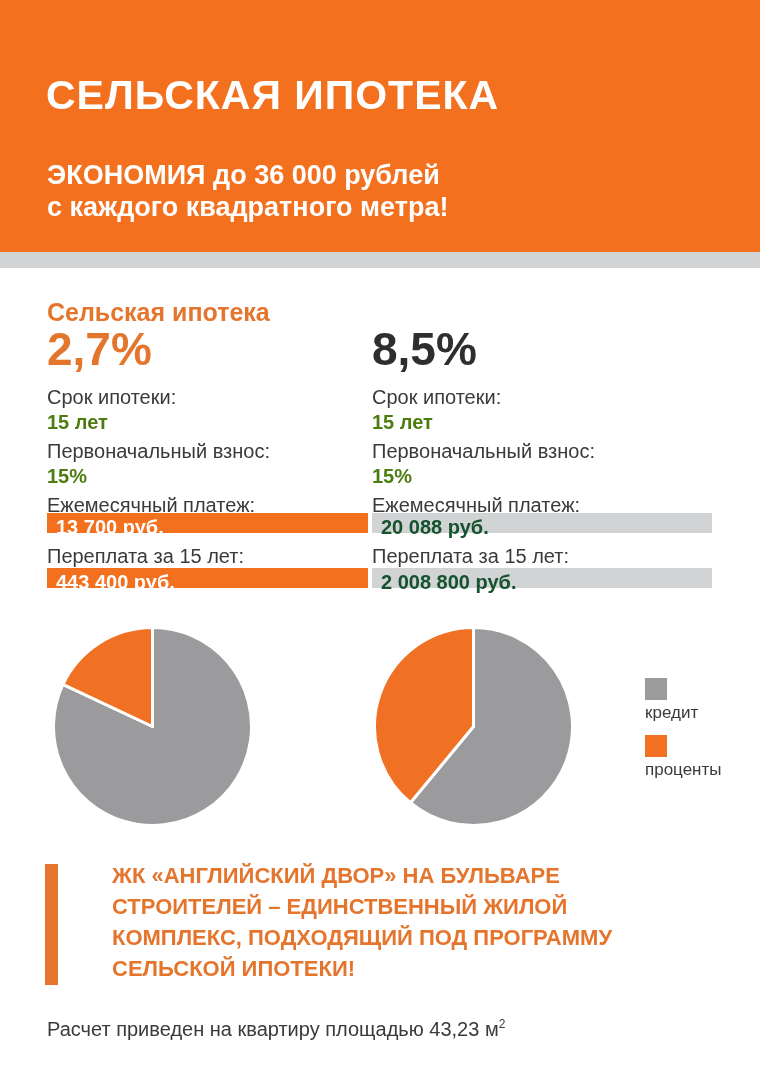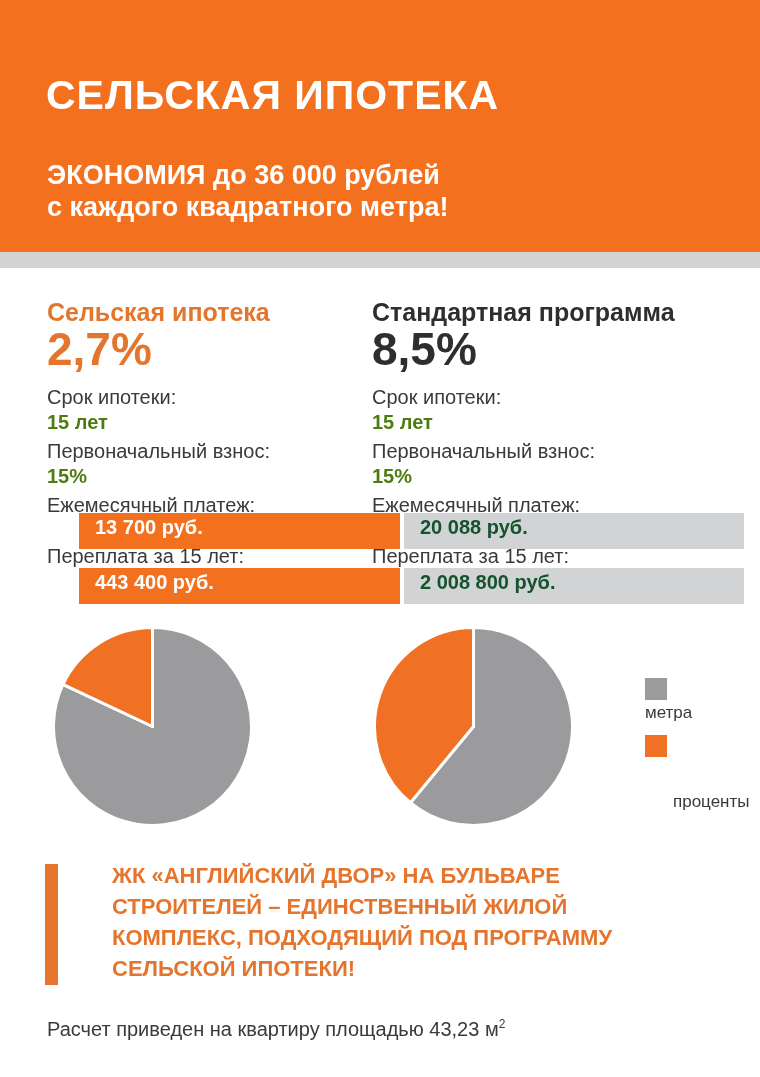--- a/index.html
+++ b/index.html
@@ -13,33 +13,33 @@
               color:#ffffff;line-height:32px;margin-top:28px;}
   .divider{position:absolute;left:0;top:252px;width:760px;height:16px;background:#d1d3d4;}
   
   .prog-name{position:absolute;top:298px;font-size:25px;font-weight:bold;white-space:nowrap;}
   .prog-rate{position:absolute;top:322px;font-size:46px;font-weight:bold;white-space:nowrap;}
   .orange-text{color:#e4752c;}
   .dark-text{color:#2e2e30;}
   .lbl{position:absolute;font-size:20px;color:#3a3a3c;white-space:nowrap;}
   .val{position:absolute;font-size:20px;font-weight:bold;color:#4d7c0f;white-space:nowrap;}
   .colL{left:47px;} .colR{left:372px;}
-  .bar{position:absolute;height:36px;line-height:28px;font-size:20px;font-weight:bold;
-       padding-left:16px;box-sizing:border-box;white-space:nowrap;margin-left:32px;}
+  .bar{position:absolute;height:20px;line-height:28px;font-size:20px;font-weight:bold;
+       padding-left:9px;box-sizing:border-box;white-space:nowrap;}
   .barL{left:47px;width:321px;background:#f3701e;color:#ffffff;}
   .barR{left:372px;width:340px;background:#d1d3d4;color:#14532d;}
   .r1{top:386px;text-align:right;} .r2{top:411px;} .r3{top:440px;} .r4{top:465px;}
   .r5{top:494px;} .rb1{top:513px;} .r6{top:545px;} .rb2{top:568px;}
   
   .pie{position:absolute;top:624px;width:205px;height:205px;}
   .pieL{left:50px;} .pieR{left:371px;}
   .legend-swatch{position:absolute;left:645px;width:22px;height:22px;}
   .legend-label{position:absolute;left:645px;font-size:17px;color:#3a3a3c;white-space:nowrap;}
   .sw1{top:678px;background:#9b9a9d;} .lb1{top:703px;}
-  .sw2{top:735px;background:#f17124;} .lb2{top:792px;margin-left:28px;}
+  .sw2{top:735px;background:#f17124;} .lb2{top:760px;}
   
   .callout-bar{position:absolute;left:45px;top:864px;width:13px;height:121px;background:#e5752d;}
   .callout{position:absolute;left:80px;top:860px;width:650px;font-size:22px;font-weight:bold;
            color:#e5752d;line-height:31px;text-transform:uppercase;margin-left:32px;}
   
   .footer{position:absolute;left:47px;top:1018px;font-size:20px;color:#3a3a3c;white-space:nowrap;}
   .footer sup{font-size:12px;vertical-align:super;line-height:0;}
 </style>
 </head>
 <body>
@@ -59,42 +59,41 @@
   <div class="prog-rate colL orange-text">2,7%</div>
   <div class="lbl colL r1">Срок ипотеки:</div>
   <div class="val colL r2">15 лет</div>
   <div class="lbl colL r3">Первоначальный взнос:</div>
   <div class="val colL r4">15%</div>
   <div class="lbl colL r5">Ежемесячный платеж:</div>
   <div class="bar barL rb1">13 700 руб.</div>
   <div class="lbl colL r6">Переплата за 15 лет:</div>
   <div class="bar barL rb2">443 400 руб.</div>
 
-  <div class="prog-name colR dark-text">Стандартная программа</div>
   <div class="prog-rate colR dark-text">8,5%</div>
   <div class="lbl colR r1">Срок ипотеки:</div>
   <div class="val colR r2">15 лет</div>
   <div class="lbl colR r3">Первоначальный взнос:</div>
   <div class="val colR r4">15%</div>
   <div class="lbl colR r5">Ежемесячный платеж:</div>
   <div class="bar barR rb1">20 088 руб.</div>
   <div class="lbl colR r6">Переплата за 15 лет:</div>
   <div class="bar barR rb2">2 008 800 руб.</div>
 
   <div class="pie pieL"><svg width="205" height="205" viewBox="0 0 205 205">
         <path d="M102.5,102.5 L102.50,3.50 A99,99 0 1 1 12.92,60.35 Z" fill="#9b9a9d" stroke="#ffffff" stroke-width="3" stroke-linejoin="round"></path>
         <path d="M102.5,102.5 L12.92,60.35 A99,99 0 0 1 102.50,3.50 Z" fill="#f17124" stroke="#ffffff" stroke-width="3" stroke-linejoin="round"></path>
       </svg></div>
   <div class="pie pieR"><svg width="205" height="205" viewBox="0 0 205 205">
         <path d="M102.5,102.5 L102.50,3.50 A99,99 0 1 1 39.40,178.78 Z" fill="#9b9a9d" stroke="#ffffff" stroke-width="3" stroke-linejoin="round"></path>
         <path d="M102.5,102.5 L39.40,178.78 A99,99 0 0 1 102.50,3.50 Z" fill="#f17124" stroke="#ffffff" stroke-width="3" stroke-linejoin="round"></path>
       </svg></div>
 
   <div class="legend-swatch sw1"></div>
-  <div class="legend-label lb1">метра</div>
+  <div class="legend-label lb1">кредит</div>
   <div class="legend-swatch sw2"></div>
   <div class="legend-label lb2">проценты</div>
 
   <div class="callout-bar"></div>
   <div class="callout">
     <div>ЖК «АНГЛИЙСКИЙ ДВОР» НА БУЛЬВАРЕ</div>
     <div>СТРОИТЕЛЕЙ – ЕДИНСТВЕННЫЙ ЖИЛОЙ</div>
     <div>КОМПЛЕКС, ПОДХОДЯЩИЙ ПОД ПРОГРАММУ</div>
     <div>СЕЛЬСКОЙ ИПОТЕКИ!</div>
   </div>

